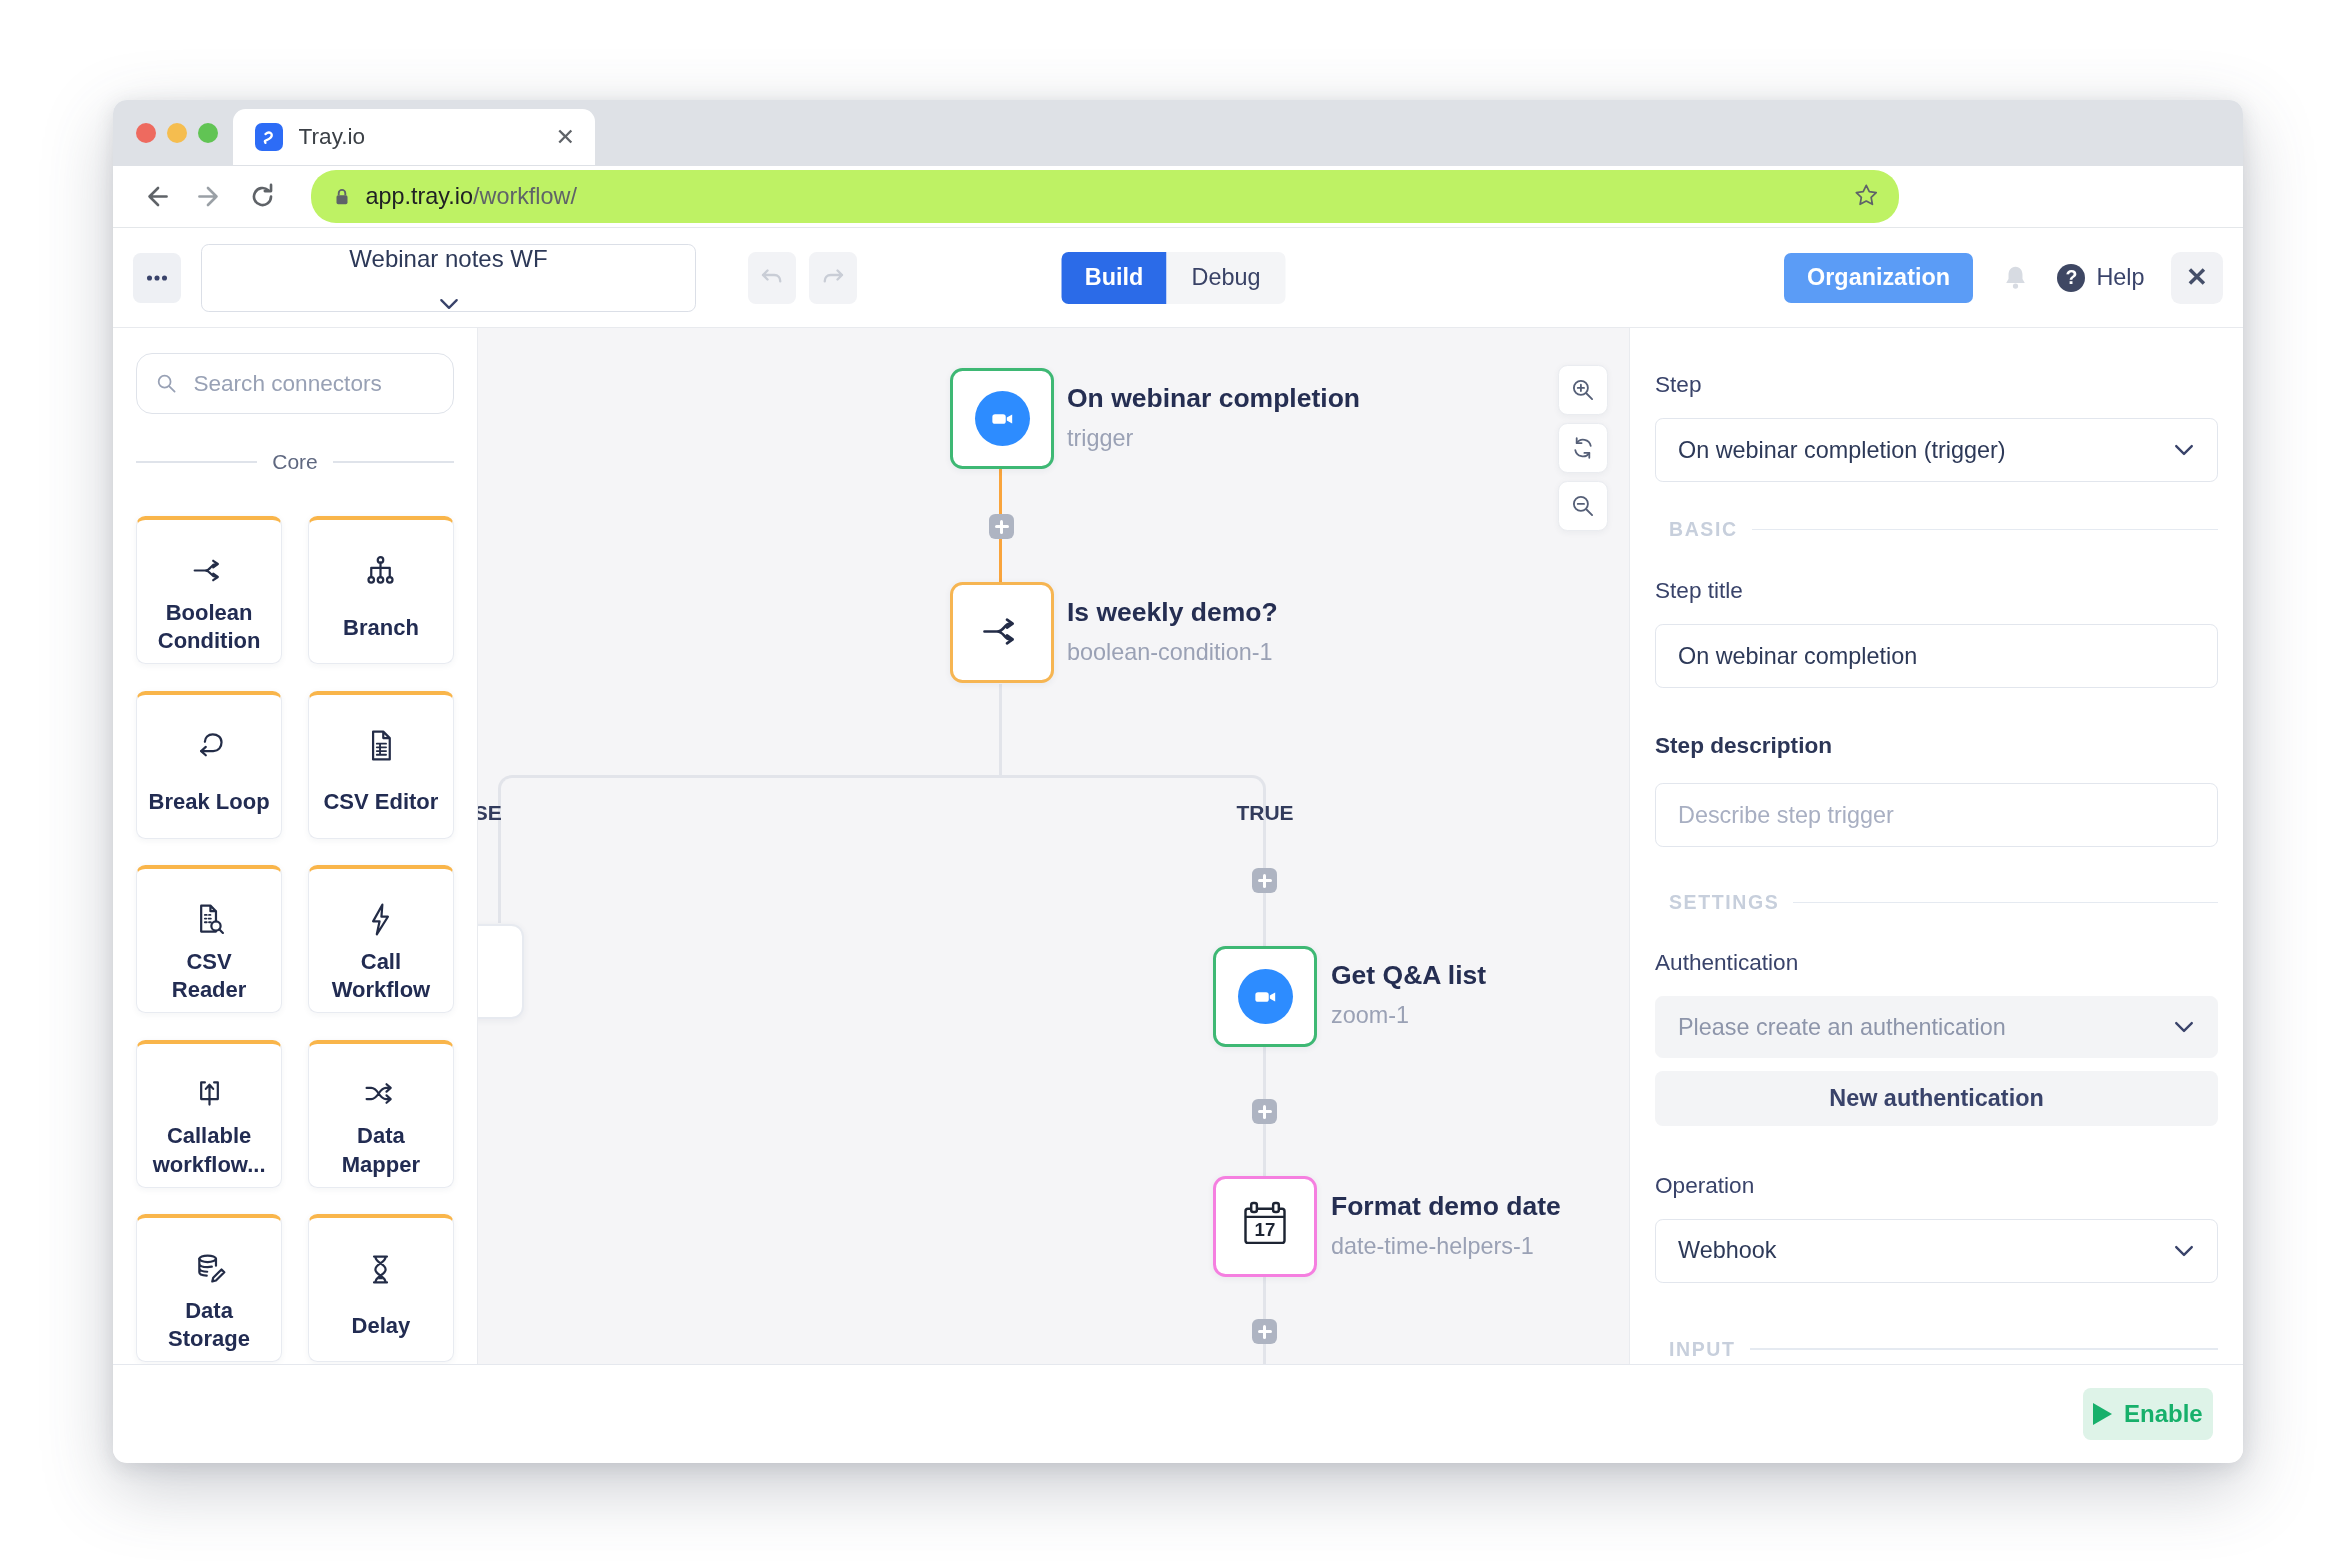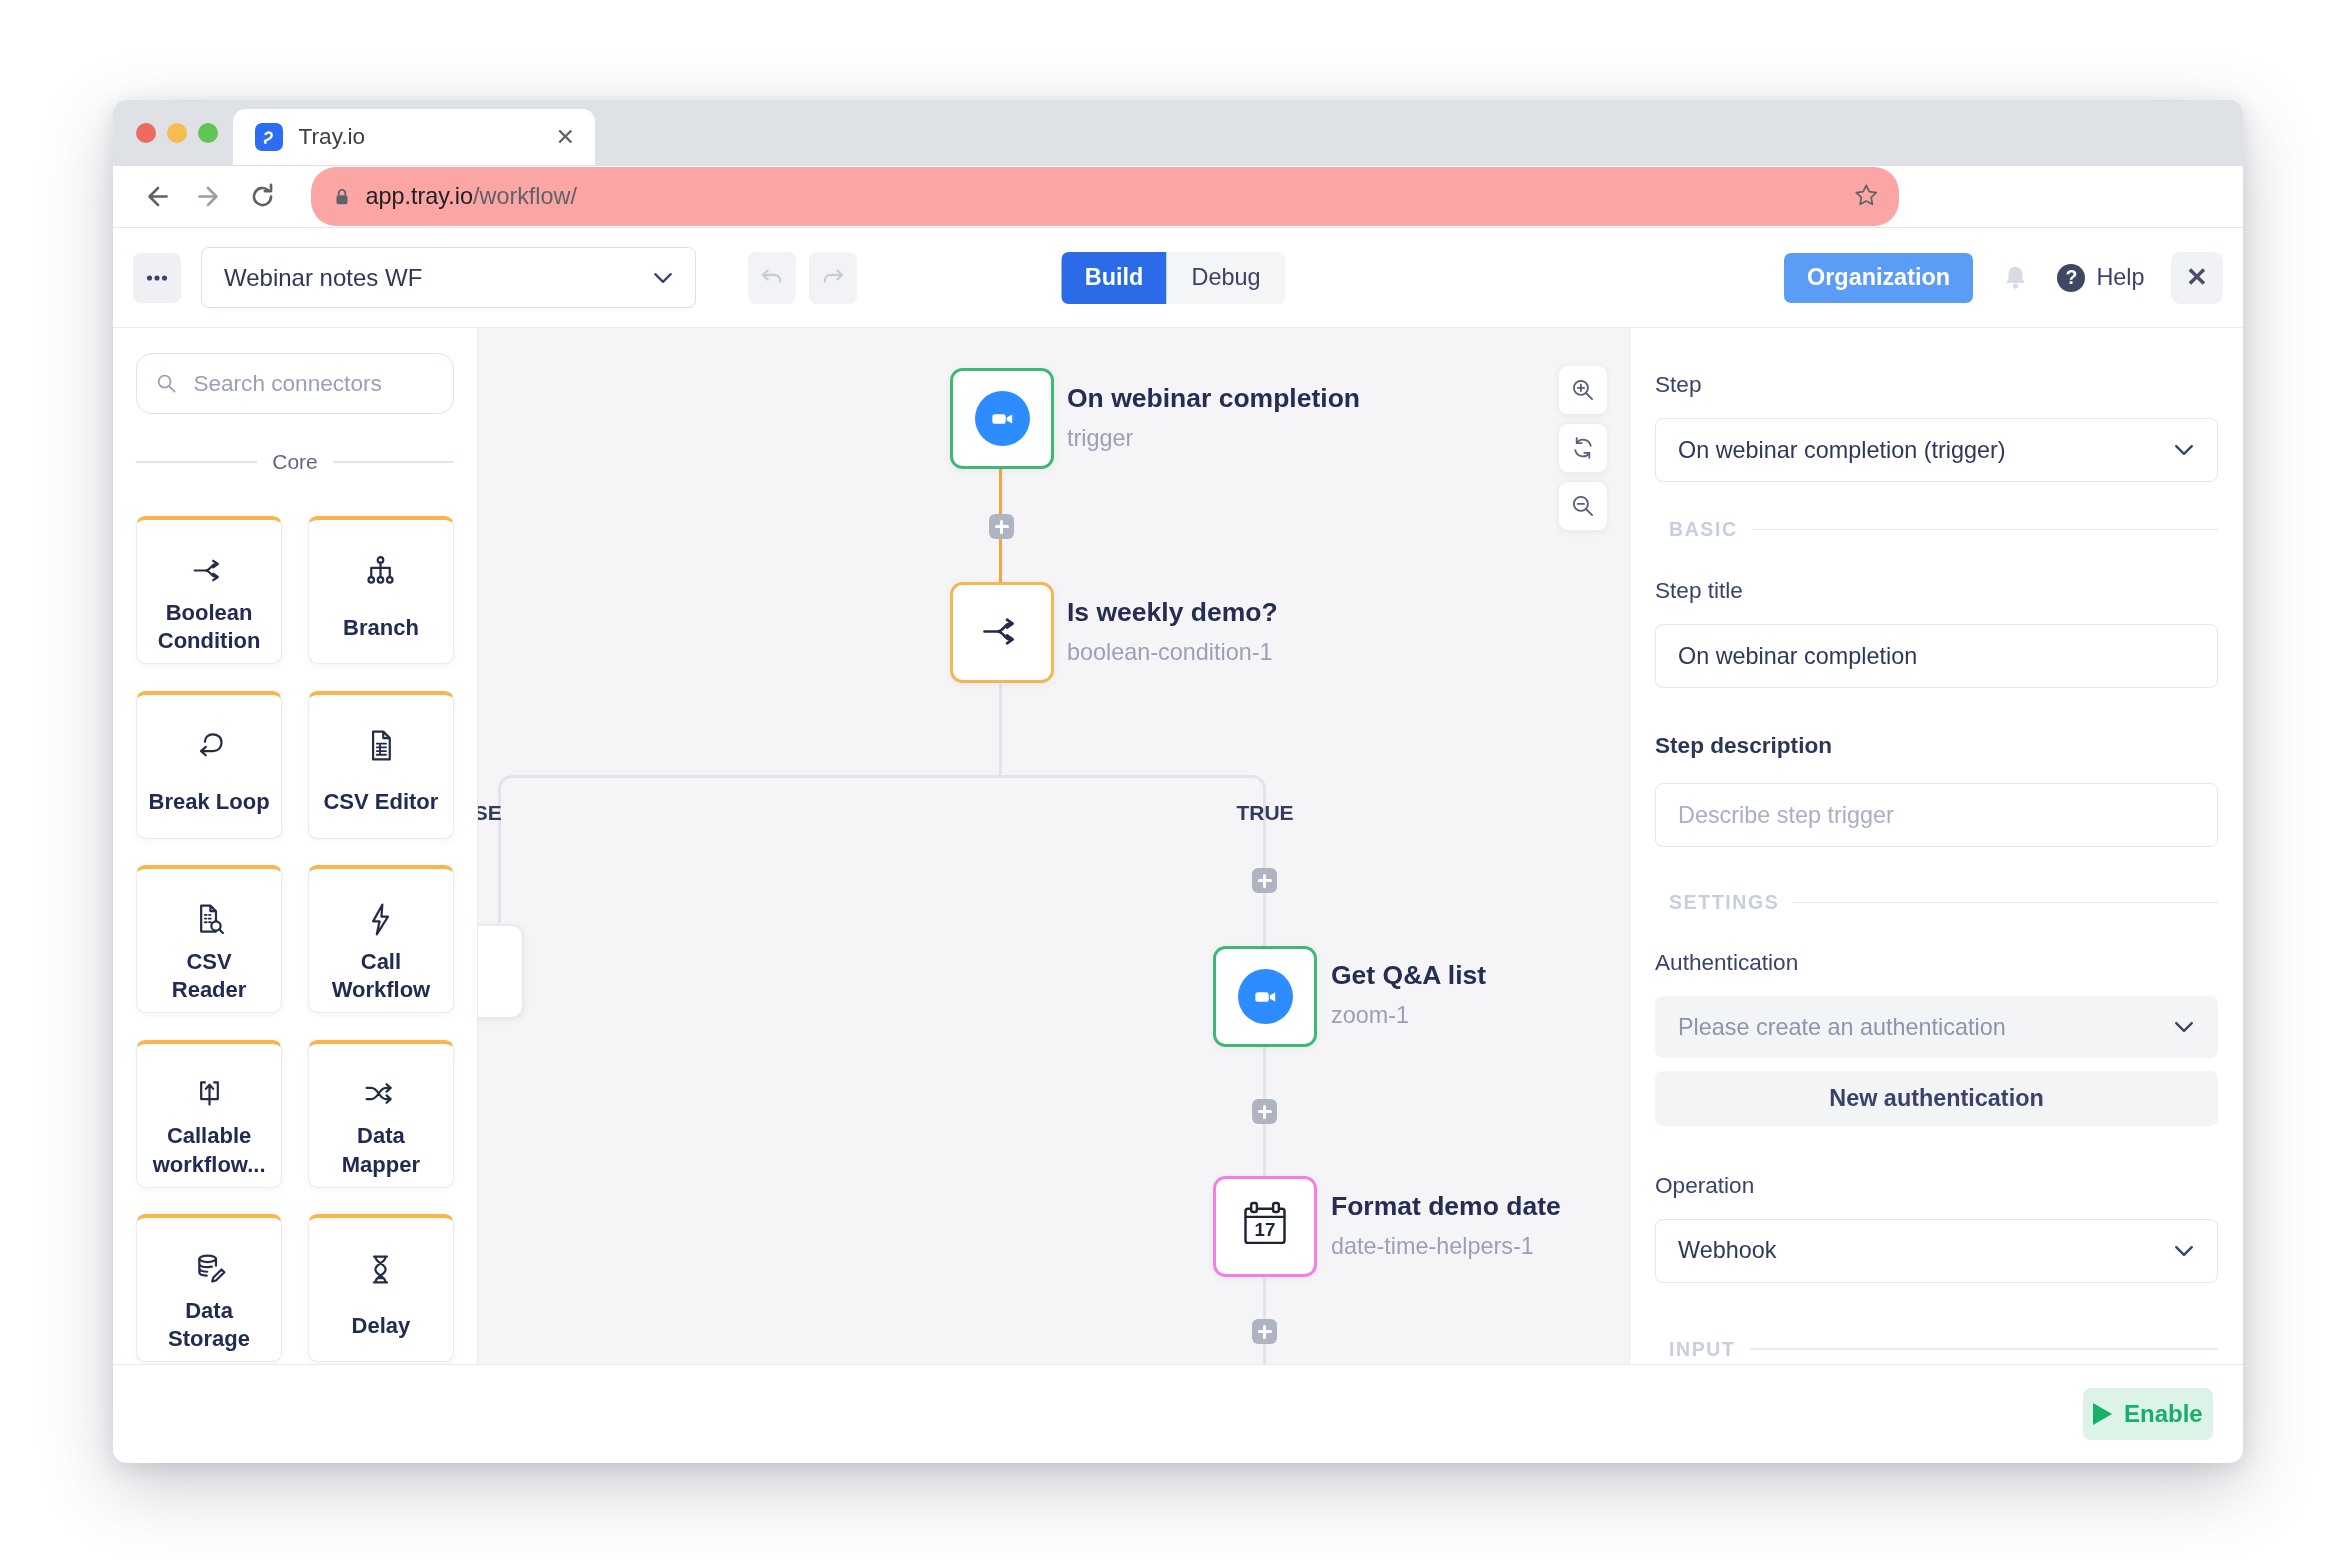--- a/index.html
+++ b/index.html
@@ -19,32 +19,32 @@
   .tab { position:absolute; left:120px; top:9.4px; width:362px; height:56px; background:#fff;
     border-radius:12.5px 12.5px 0 0; display:flex; align-items:center; }
   .favicon { width:28px; height:28px; margin-left:22px; border-radius:7px; background:#2d6cf6;
     display:flex; align-items:center; justify-content:center; }
   .tab-title { margin-left:15.6px; font-size:22.6px; color:#3b4046; }
   .tab-close { margin-left:auto; margin-right:20px; font-size:23.4px; color:#5f6368; }
 
   
   .urlrow { height:62px; background:#fff; display:flex; align-items:center; padding-left:26.5px; border-bottom:1.6px solid #e4e7ea; }
   .nav-ic { width:33px; height:33px; display:flex; align-items:center; justify-content:center; margin-right:20px; }
-  .url-pill { height:59px; flex:0 0 1588px; margin-left:12.5px; background:#fca5a5; border-radius:25px;
+  .url-pill { height:53px; flex:0 0 1588px; margin-left:12.5px; background:#bef264; border-radius:25px;
     display:flex; align-items:center; padding:0 20px; }
   .url-host { font-size:23.4px; color:#202124; margin-left:12.5px; }
   .url-path { font-size:23.4px; color:#5f6368; }
   .url-star { margin-left:auto; }
 
   
   .toolbar { position:relative; height:100px; background:#fff; border-bottom:1.6px solid #e8eaee;
     display:flex; align-items:center; padding:0 20px; }
   .more-btn { width:48px; height:50px; background:#eef0f4; border-radius:7.8px; display:flex; align-items:center; justify-content:center; }
-  .wf-select { margin-left:20px; width:495px; height:61px; border:1.6px solid #dbdfe7; border-radius:7.8px;
-    display:flex; align-items:center; justify-content:space-between; padding:0 22px; font-size:24px; color:#2d3958; background:#fff; }
+  .wf-select { margin-left:20px; width:495px; height:68px; border:1.6px solid #dbdfe7; border-radius:7.8px;
+    display:flex; align-items:center; justify-content:space-between; padding:0 22px; font-size:24px; color:#2d3958; background:#fff;flex-direction:column; }
   .undo-btn,.redo-btn { width:48px; height:52px; background:#f2f3f6; border-radius:7.8px; display:flex; align-items:center; justify-content:center; }
   .undo-btn { margin-left:52px; } .redo-btn { margin-left:12.5px; }
   .segmented { position:absolute; left:50%; transform:translateX(-52%); display:flex; }
   .btn-build { width:105px; height:52px; background:#2b6be8; color:#fff; border-radius:7px 0 0 7px;
     display:flex; align-items:center; justify-content:center; font-size:23.4px; font-weight:700; }
   .btn-debug { width:119px; height:52px; background:#f4f5f7; color:#394266; border-radius:0 7px 7px 0;
     display:flex; align-items:center; justify-content:center; font-size:23.4px; }
   .tb-right { margin-left:auto; display:flex; align-items:center; gap:26.5px; }
   .org-pill { height:50px; padding:0 23.4px; background:#5b9cf6; border-radius:7px; color:#fff;
     font-size:23.4px; font-weight:700; display:flex; align-items:center; }

